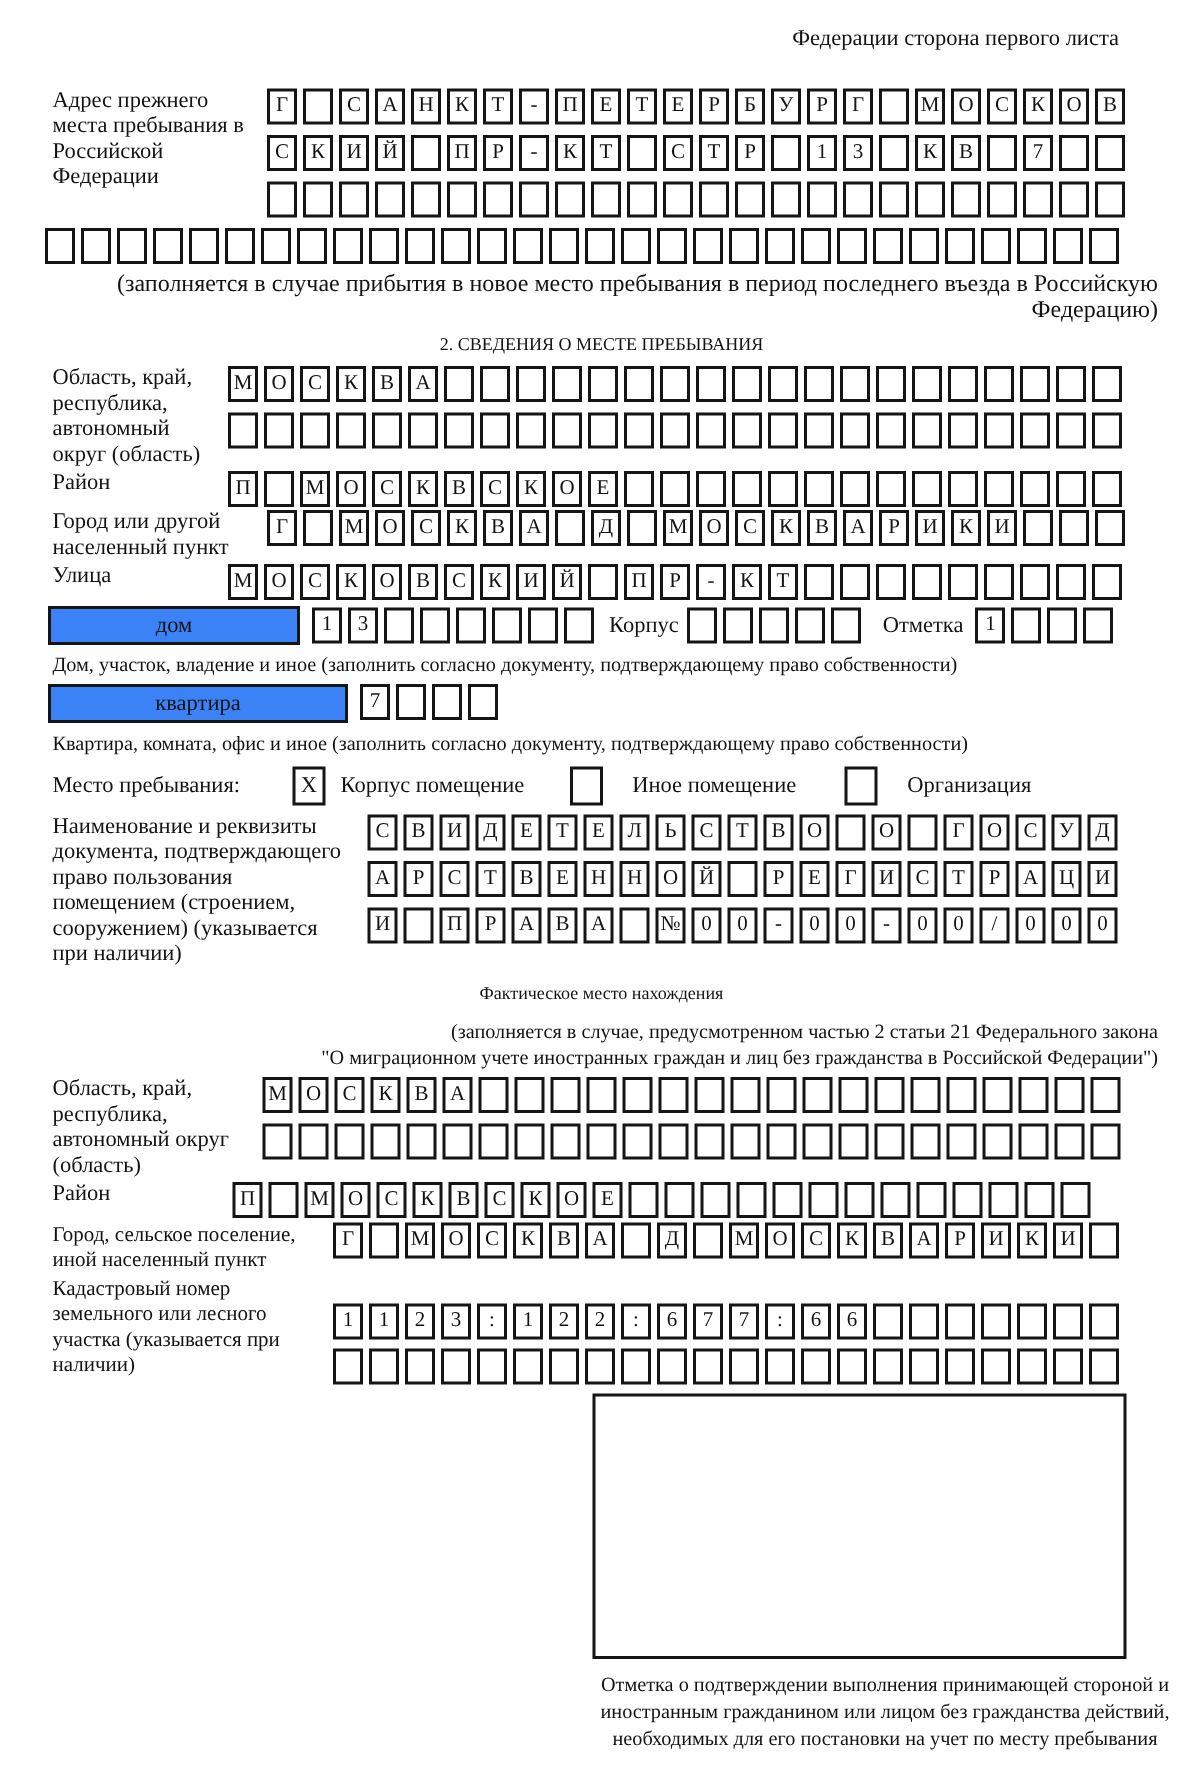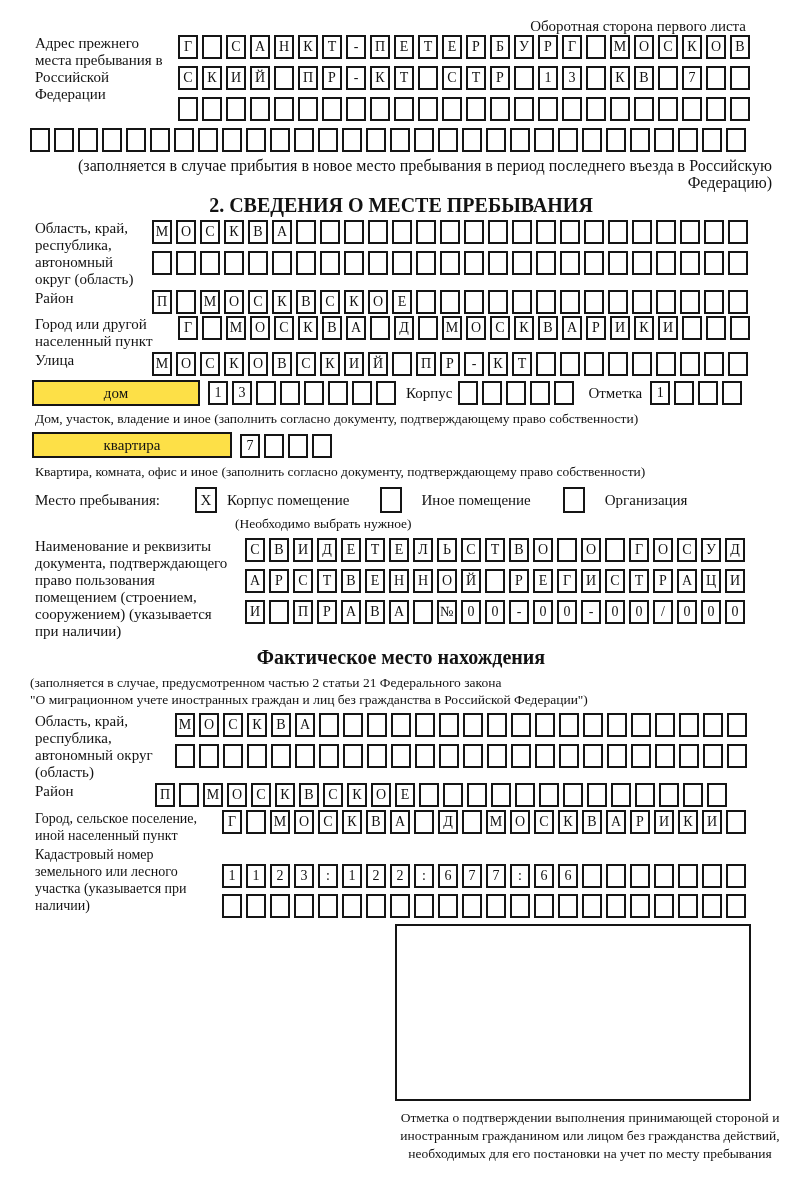--- a/index.html
+++ b/index.html
@@ -7,39 +7,39 @@
   body{width:800px;min-height:1180px;color:#121212;font-family:"Liberation Serif","DejaVu Serif",serif}
   .page{width:800px;min-height:1180px;padding:0 28px 10px 30px;position:relative;background:#fff}
   .note-top{margin-top:18px;text-align:right;font-size:15px;padding-right:26px}
   .frow{display:flex;align-items:flex-start}
   .flabel{font-size:15px;line-height:17px;flex:none;padding-left:5px;padding-right:6px}
   .flabel-sm{font-size:14px}
   .w148{width:148px}.w122{width:122px}.w215{width:215px}.w145{width:145px}.w125{width:125px}.w192{width:192px}
   .cellcol{display:flex;flex-direction:column;gap:7px}
   .cells{display:flex;gap:4px}
   .cell{flex:none;width:20px;height:24px;border:2px solid #151515;display:flex;align-items:center;justify-content:center;font-size:14px;line-height:1;background:#fff}
-  .widebox{flex:none;height:26px;border:2px solid #151515;display:flex;align-items:center;justify-content:center;font-size:15px;background:#fde047}
+  .widebox{flex:none;height:26px;border:2px solid #151515;display:flex;align-items:center;justify-content:center;font-size:15px;background:#3b82f6}
   .inline-label{font-size:15px;line-height:26px;flex:none}
   .chk{flex:none;width:22px;height:26px;border:2px solid #151515;display:flex;align-items:center;justify-content:center;font-size:15px;background:#fff}
   .opt-label{font-size:15px;line-height:26px;flex:none}
-  .h-center{text-align:center;font-weight:bold;font-size:20px;line-height:19px}
+  .h-center{text-align:center;font-weight:normal;font-size:12px;line-height:19px}
   .cap-center{text-align:right;font-size:16px;line-height:17px}
-  .cap-center-md{text-align:left;font-size:13.5px;line-height:17px}
+  .cap-center-md{text-align:right;font-size:13.5px;line-height:17px}
   .cap-left{font-size:13.5px;line-height:17px;padding-left:5px}
   .stamp{margin-left:365px;width:356px;height:177px;border:2px solid #151515;background:#fff}
   .stampcap{margin-left:330px;width:460px;text-align:center;font-size:13.5px;line-height:18px}
 </style>
 </head>
 <body>
 
 <div class="page">
 
-  <div class="note-top">Оборотная сторона первого листа</div>
-
-  <div class="frow" style="">
+  <div class="note-top">Федерации сторона первого листа</div>
+
+  <div class="frow" style="margin-top:24px">
     <div class="flabel w148">Адрес прежнего места пребывания в Российской Федерации</div>
     <div class="cellcol">
       <div class="cells">
           <div class="cell">Г</div>
           <div class="cell"></div>
           <div class="cell">С</div>
           <div class="cell">А</div>
           <div class="cell">Н</div>
           <div class="cell">К</div>
           <div class="cell">Т</div>
@@ -326,41 +326,40 @@
     <div class="inline-label" style="margin-left:14px">Отметка</div>
     <div class="cells" style="margin-left:8px">
         <div class="cell">1</div>
         <div class="cell"></div>
         <div class="cell"></div>
         <div class="cell"></div>
       </div>
   </div>
   <div class="cap-left" style="margin-top:4px">Дом, участок, владение и иное (заполнить согласно документу, подтверждающему право собственности)</div>
 
-  <div class="frow" style="margin-top:5px;align-items:flex-end">
+  <div class="frow" style="margin-top:5px;align-items:flex-start">
     <div class="widebox" style="width:200px;margin-left:2px">квартира</div>
     <div class="cells" style="margin-left:8px">
         <div class="cell">7</div>
         <div class="cell"></div>
         <div class="cell"></div>
         <div class="cell"></div>
       </div>
   </div>
   <div class="cap-left" style="margin-top:5px">Квартира, комната, офис и иное (заполнить согласно документу, подтверждающему право собственности)</div>
 
   <div class="frow" style="margin-top:7px;align-items:center">
     <div class="flabel" style="width:165px;line-height:26px">Место пребывания:</div>
     <div class="chk">X</div>
     <div class="opt-label" style="margin-left:10px">Корпус помещение</div>
     <div class="chk" style="margin-left:30px"></div>
     <div class="opt-label" style="margin-left:20px">Иное помещение</div>
     <div class="chk" style="margin-left:32px"></div>
     <div class="opt-label" style="margin-left:20px">Организация</div>
   </div>
-  <div class="cap-center-md" style="margin-top:2px;text-align:left;padding-left:205px">(Необходимо выбрать нужное)</div>
 
   <div class="frow" style="margin-top:6px">
     <div class="flabel w215">Наименование и реквизиты документа, подтверждающего право пользования помещением (строением, сооружением) (указывается при наличии)</div>
     <div class="cellcol">
       <div class="cells">
           <div class="cell">С</div>
           <div class="cell">В</div>
           <div class="cell">И</div>
           <div class="cell">Д</div>
           <div class="cell">Е</div>

